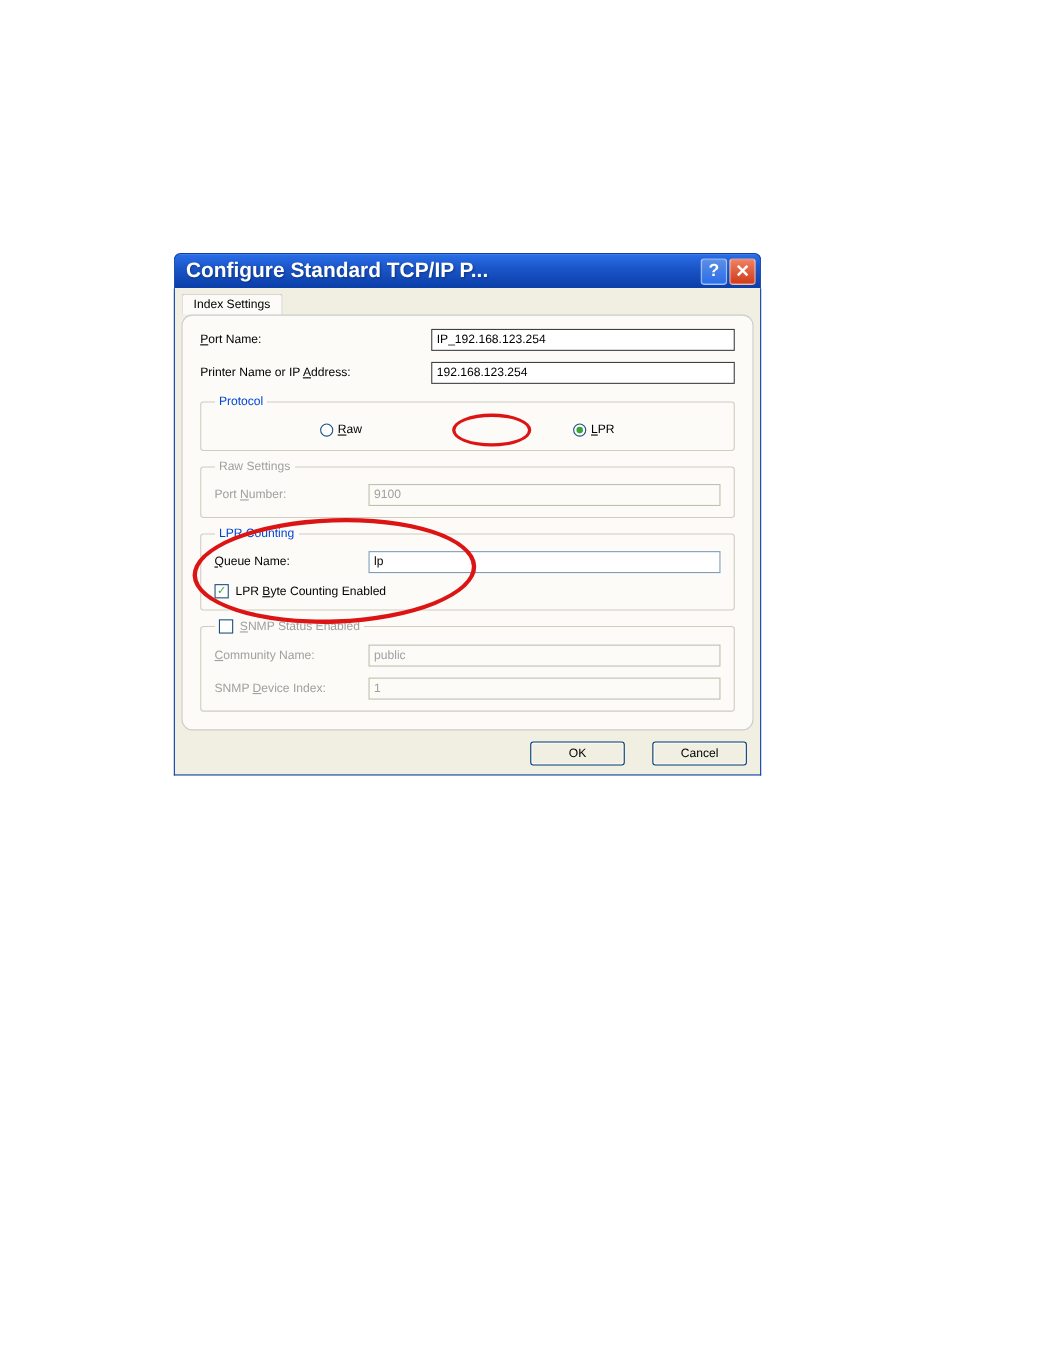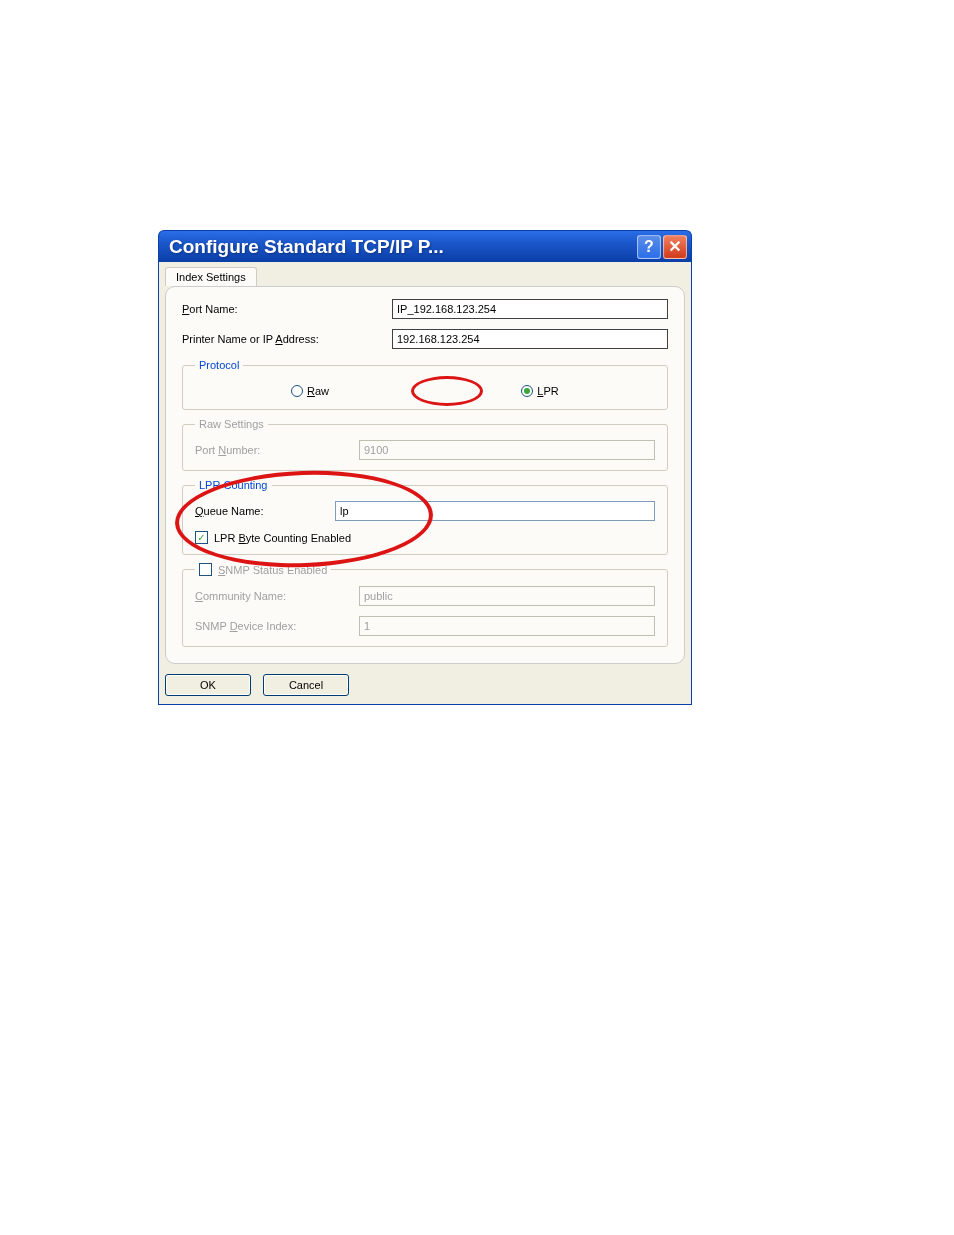--- a/index.html
+++ b/index.html
@@ -155,21 +155,21 @@
     .inner-label.disabled { color: #a0a0a0; }
     .inner-input {
       flex: 1;
       height: 20px;
       border: 1px solid #7f9db9;
       padding: 1px 4px;
       font-size: 11px;
       font-family: Tahoma, Arial, sans-serif;
       background: #fff;
     }
-    .inner-input.disabled { background: #fcfbf8; color: #a0a0a0; border-color:#c0c0b0;margin-left:24px;}
+    .inner-input.disabled { background: #fcfbf8; color: #a0a0a0; border-color:#c0c0b0;}
     .cb-row { display: flex; align-items: center; gap: 6px; margin-top: 10px; font-size: 11px;}
     .cb-shape {
       width: 13px; height: 13px;
       border: 1px solid #1c5180;
       background: #fff;
       display: inline-flex;
       align-items: center;
       justify-content: center;
       font-size: 10px;
       color: #3aa53a;
@@ -182,21 +182,22 @@
       width: 258px; height: 96px;
       top: -20px; left: -8px;
       border-width: 4px;
       transform: rotate(-2deg);
     }
     .snmp-legend {
       display: flex; align-items: center; gap: 6px;
     }
     .dialog-buttons {
       display: flex;
-      gap: 12px;
+      justify-content: flex-end;
+      gap: 25px;
       padding: 10px 6px 2px 0;
     }
     .win-btn {
       min-width: 86px;
       height: 22px;
       font-size: 11px;
       font-family: Tahoma, Arial, sans-serif;
       background: #f1eee2;
       border: 1px solid #003c74;
       border-radius: 3px;

